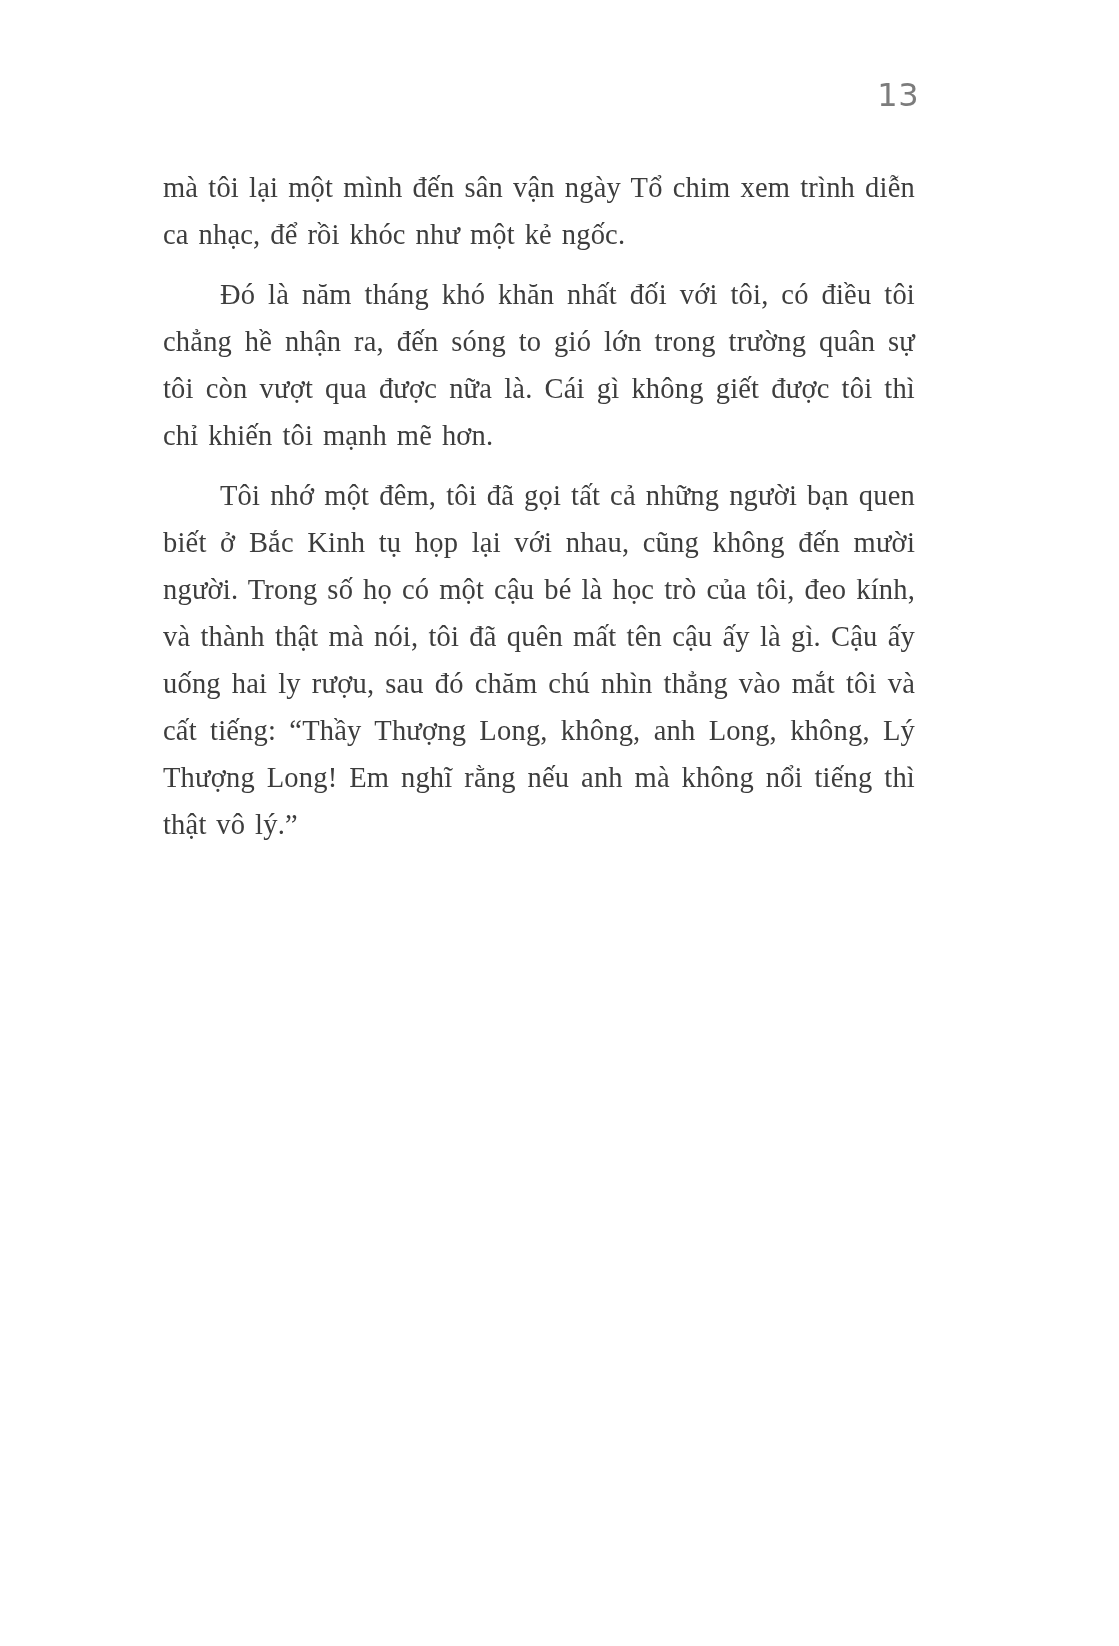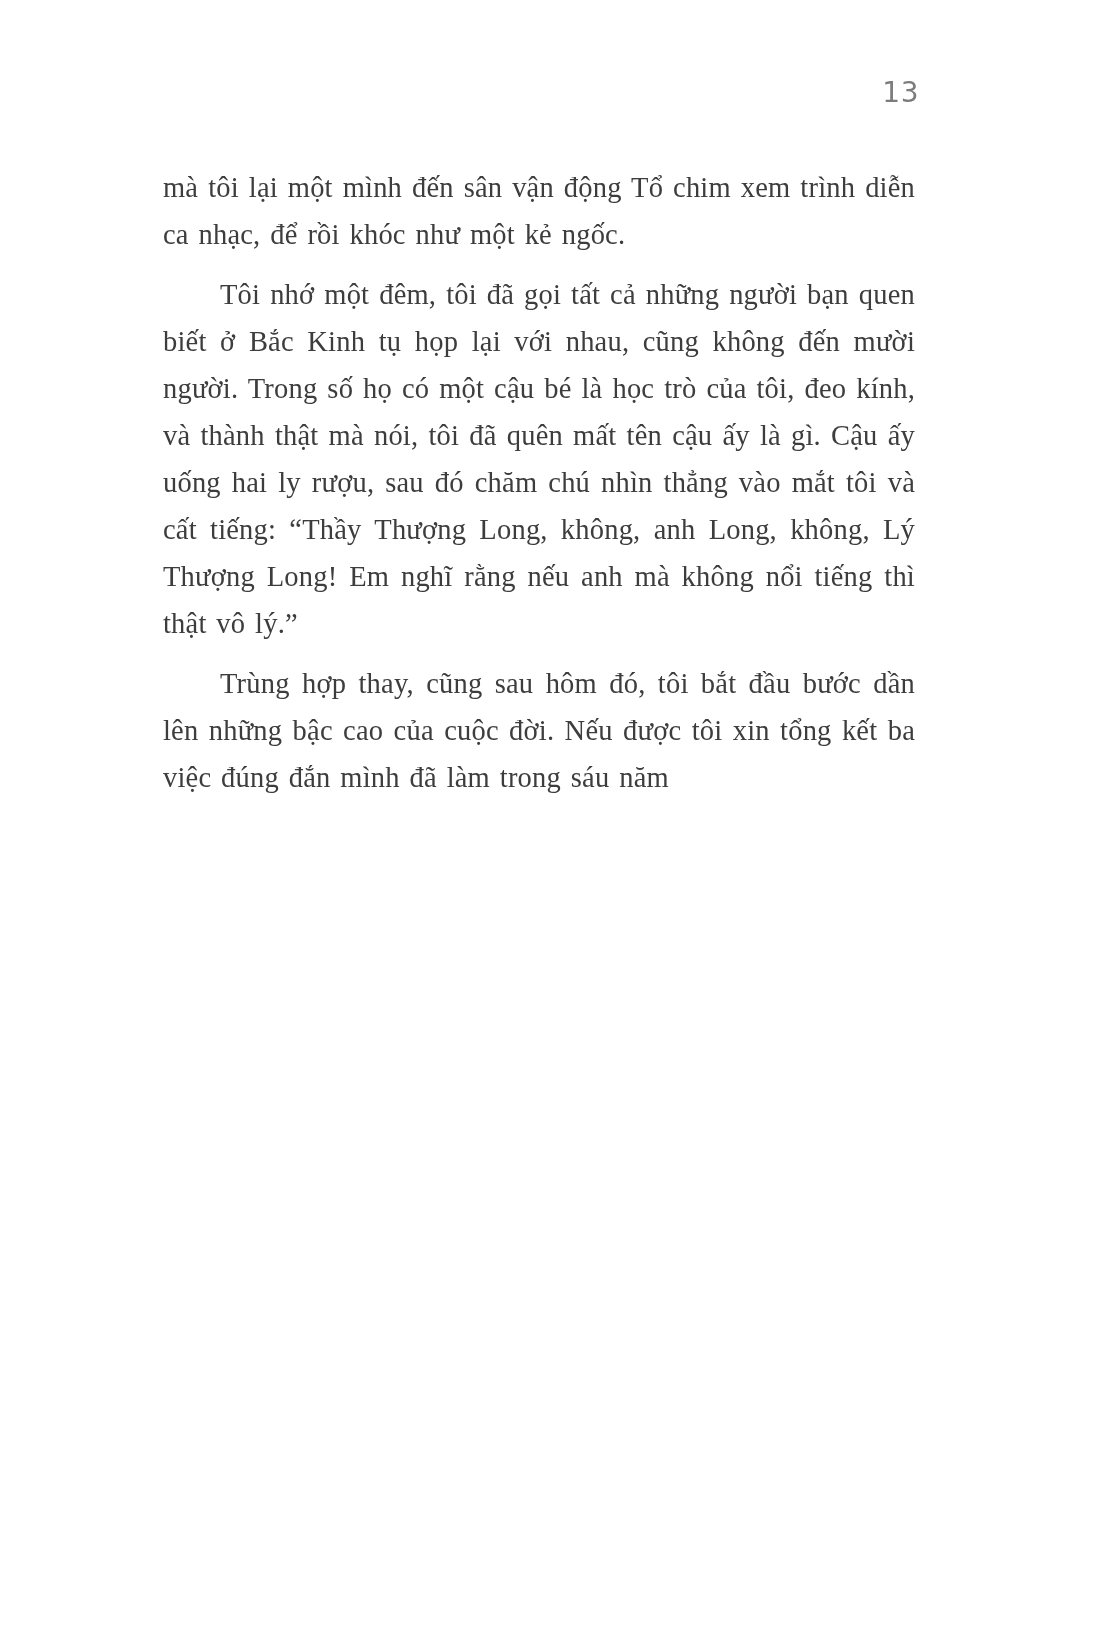--- a/index.html
+++ b/index.html
@@ -13,21 +13,21 @@
     position: relative;
     font-family: "Liberation Serif", "DejaVu Serif", serif;
     color: #3d3d3d;
     overflow: hidden;
   }
   .page-number {
     position: absolute;
     top: 76px;
     right: 200px;
     font-family: "DejaVu Sans", "Liberation Sans", sans-serif;
-    font-size: 28px;
+    font-size: 32px;
     color: #7c7c7c;
     letter-spacing: 0.5px;
   }
   .text-block {
     position: absolute;
     top: 164px;
     left: 163px;
     width: 752px;
     text-align: justify;
   }
@@ -44,18 +44,18 @@
   }
 </style>
 </head>
 <body>
 
 <div class="book-page">
 
   <div class="page-number">13</div>
 
   <div class="text-block">
-    <p class="para no-indent">mà tôi lại một mình đến sân vận động Tổ chim xem trình diễn ca nhạc, để rồi khóc như một kẻ ngốc.</p>
+    <p class="para no-indent">mà tôi lại một mình đến sân vận ngày Tổ chim xem trình diễn ca nhạc, để rồi khóc như một kẻ ngốc.</p>
+    <p class="para">Đó là năm tháng khó khăn nhất đối với tôi, có điều tôi chẳng hề nhận ra, đến sóng to gió lớn trong trường quân sự tôi còn vượt qua được nữa là. Cái gì không giết được tôi thì chỉ khiến tôi mạnh mẽ hơn.</p>
     <p class="para">Tôi nhớ một đêm, tôi đã gọi tất cả những người bạn quen biết ở Bắc Kinh tụ họp lại với nhau, cũng không đến mười người. Trong số họ có một cậu bé là học trò của tôi, đeo kính, và thành thật mà nói, tôi đã quên mất tên cậu ấy là gì. Cậu ấy uống hai ly rượu, sau đó chăm chú nhìn thẳng vào mắt tôi và cất tiếng: “Thầy Thượng Long, không, anh Long, không, Lý Thượng Long! Em nghĩ rằng nếu anh mà không nổi tiếng thì thật vô lý.”</p>
-    <p class="para">Trùng hợp thay, cũng sau hôm đó, tôi bắt đầu bước dần lên những bậc cao của cuộc đời. Nếu được tôi xin tổng kết ba việc đúng đắn mình đã làm trong sáu năm</p>
   </div>
 
 </div>
 
 </body></html>

